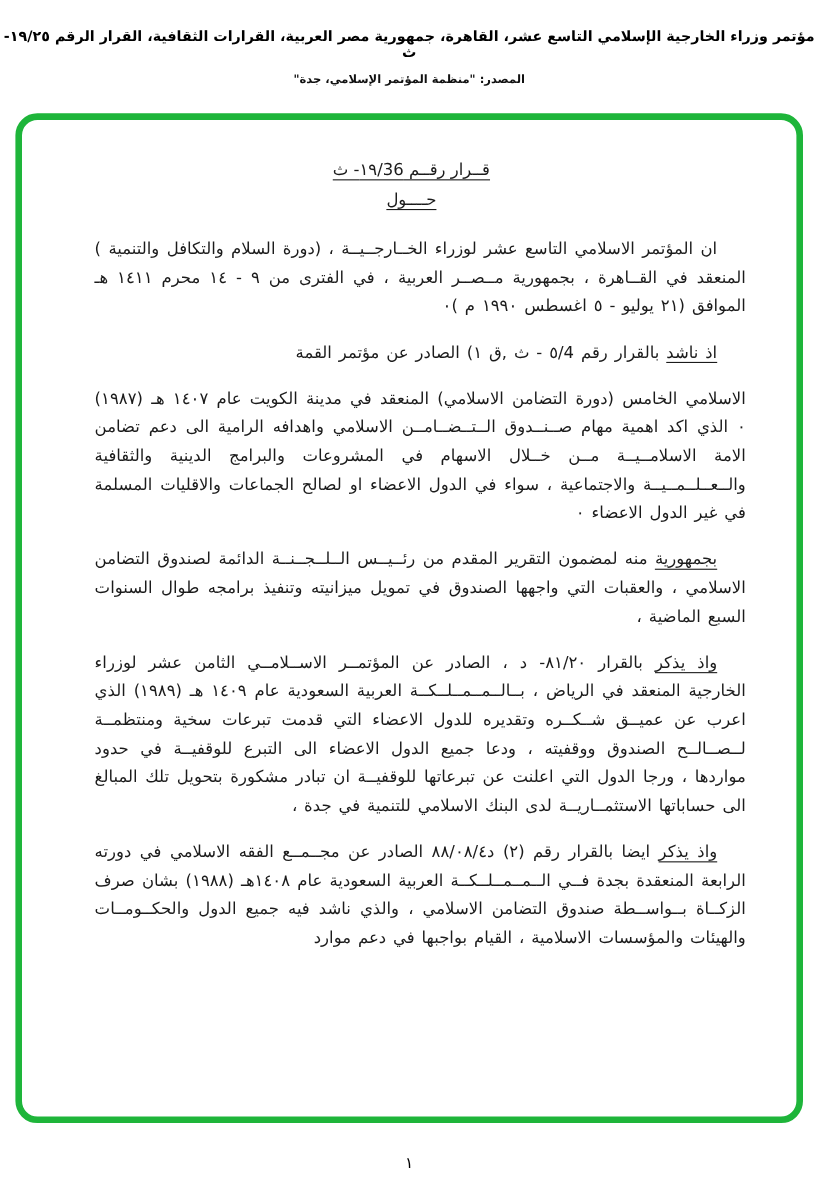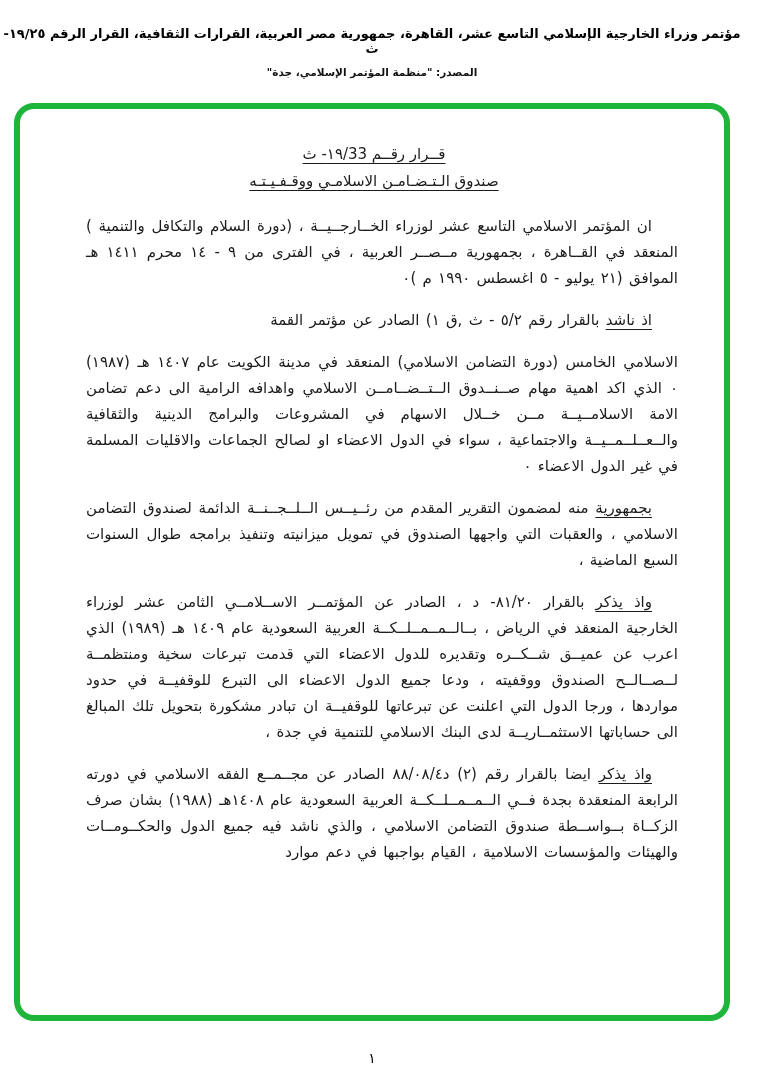--- a/index.html
+++ b/index.html
@@ -101,27 +101,27 @@
 
   <div class="header">
     <div class="header-line1">مؤتمر وزراء الخارجية الإسلامي التاسع عشر، القاهرة، جمهورية مصر العربية، القرارات الثقافية، القرار الرقم ١٩/٢٥-ث</div>
     <div class="header-line2">المصدر: "منظمة المؤتمر الإسلامي، جدة"</div>
   </div>
 
   <div class="frame">
     <div class="frame-inner">
 
       <div class="doc-titles">
-        <div class="doc-title-line">قــرار رقــم ١٩/33- ث</div>
-        <div class="doc-title-line">صندوق الـتـضـامـن الاسلامـي ووقـفـيـتـه</div>
+        <div class="doc-title-line">قــرار رقــم ١٩/36- ث</div>
+        <div class="doc-title-line">حــــول</div>
       </div>
 
       <p class="para indent"><span class="lead"></span><span>ان المؤتمر الاسلامي التاسع عشر لوزراء الخــارجــيــة ، (دورة السلام والتكافل والتنمية ) المنعقد في القــاهرة ، بجمهورية مــصــر العربية ، في الفترى من ٩ - ١٤ محرم ١٤١١ هـ الموافق (٢١ يوليو - ٥ اغسطس ١٩٩٠ م )٠</span></p>
 
-      <p class="para indent"><span class="lead">اذ ناشد</span><span> بالقرار رقم ٥/٢ - ث ,ق ١) الصادر عن مؤتمر القمة</span></p>
+      <p class="para indent"><span class="lead">اذ ناشد</span><span> بالقرار رقم ٥/4 - ث ,ق ١) الصادر عن مؤتمر القمة</span></p>
 
       <p class="para"><span class="lead"></span><span>الاسلامي الخامس (دورة التضامن الاسلامي) المنعقد في مدينة الكويت عام ١٤٠٧ هـ (١٩٨٧) ٠ الذي اكد اهمية مهام صــنــدوق الــتــضــامــن الاسلامي واهدافه الرامية الى دعم تضامن الامة الاسلامــيــة مــن خــلال الاسهام في المشروعات والبرامج الدينية والثقافية والــعــلــمــيــة والاجتماعية ، سواء في الدول الاعضاء او لصالح الجماعات والاقليات المسلمة في غير الدول الاعضاء ٠</span></p>
 
       <p class="para indent"><span class="lead">بجمهورية</span><span> منه لمضمون التقرير المقدم من رئــيــس الــلــجــنــة الدائمة لصندوق التضامن الاسلامي ، والعقبات التي واجهها الصندوق في تمويل ميزانيته وتنفيذ برامجه طوال السنوات السبع الماضية ،</span></p>
 
       <p class="para indent"><span class="lead">واذ يذكر</span><span> بالقرار ٨١/٢٠- د ، الصادر عن المؤتمــر الاســلامــي الثامن عشر لوزراء الخارجية المنعقد في الرياض ، بــالــمــمــلــكــة العربية السعودية عام ١٤٠٩ هـ (١٩٨٩) الذي اعرب عن عميــق شــكــره وتقديره للدول الاعضاء التي قدمت تبرعات سخية ومنتظمــة لــصــالــح الصندوق ووقفيته ، ودعا جميع الدول الاعضاء الى التبرع للوقفيــة في حدود مواردها ، ورجا الدول التي اعلنت عن تبرعاتها للوقفيــة ان تبادر مشكورة بتحويل تلك المبالغ الى حساباتها الاستثمــاريــة لدى البنك الاسلامي للتنمية في جدة ،</span></p>
 
       <p class="para indent"><span class="lead">واذ يذكر</span><span> ايضا بالقرار رقم (٢) د٨٨/٠٨/٤ الصادر عن مجــمــع الفقه الاسلامي في دورته الرابعة المنعقدة بجدة فــي الــمــمــلــكــة العربية السعودية عام ١٤٠٨هـ (١٩٨٨) بشان صرف الزكــاة بــواســطة صندوق التضامن الاسلامي ، والذي ناشد فيه جميع الدول والحكــومــات والهيئات والمؤسسات الاسلامية ، القيام بواجبها في دعم موارد</span></p>
 
     </div>

